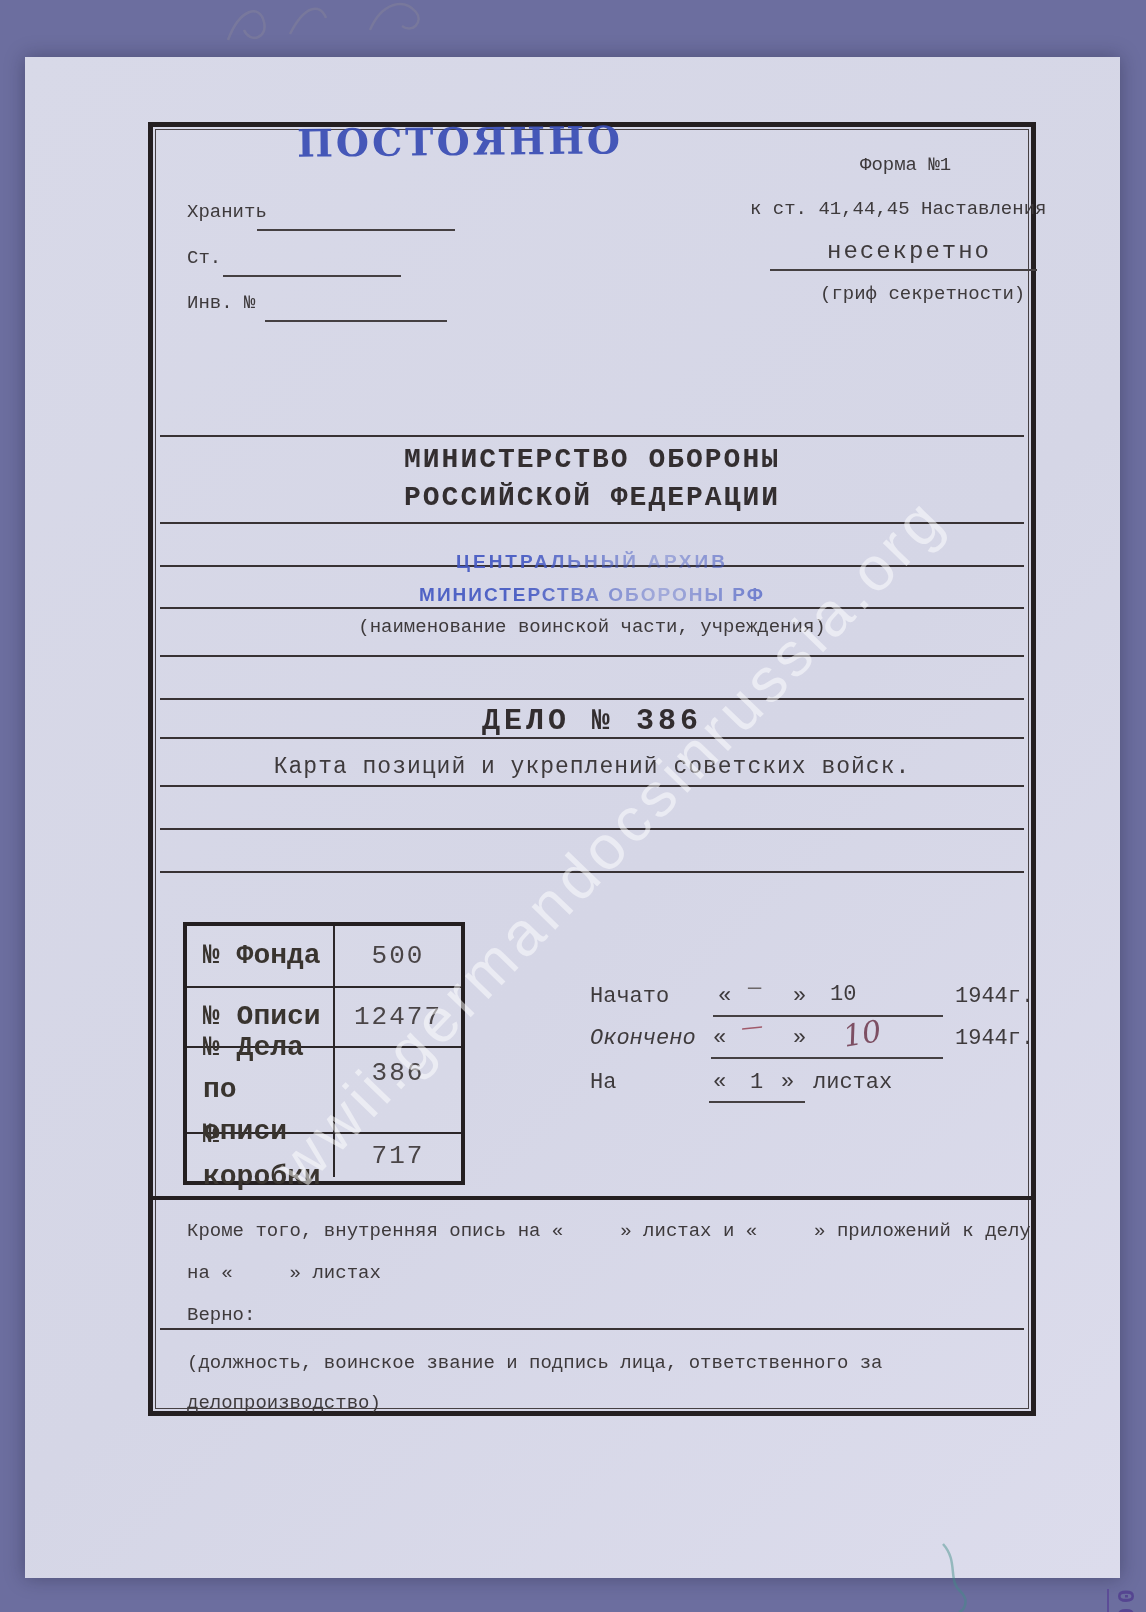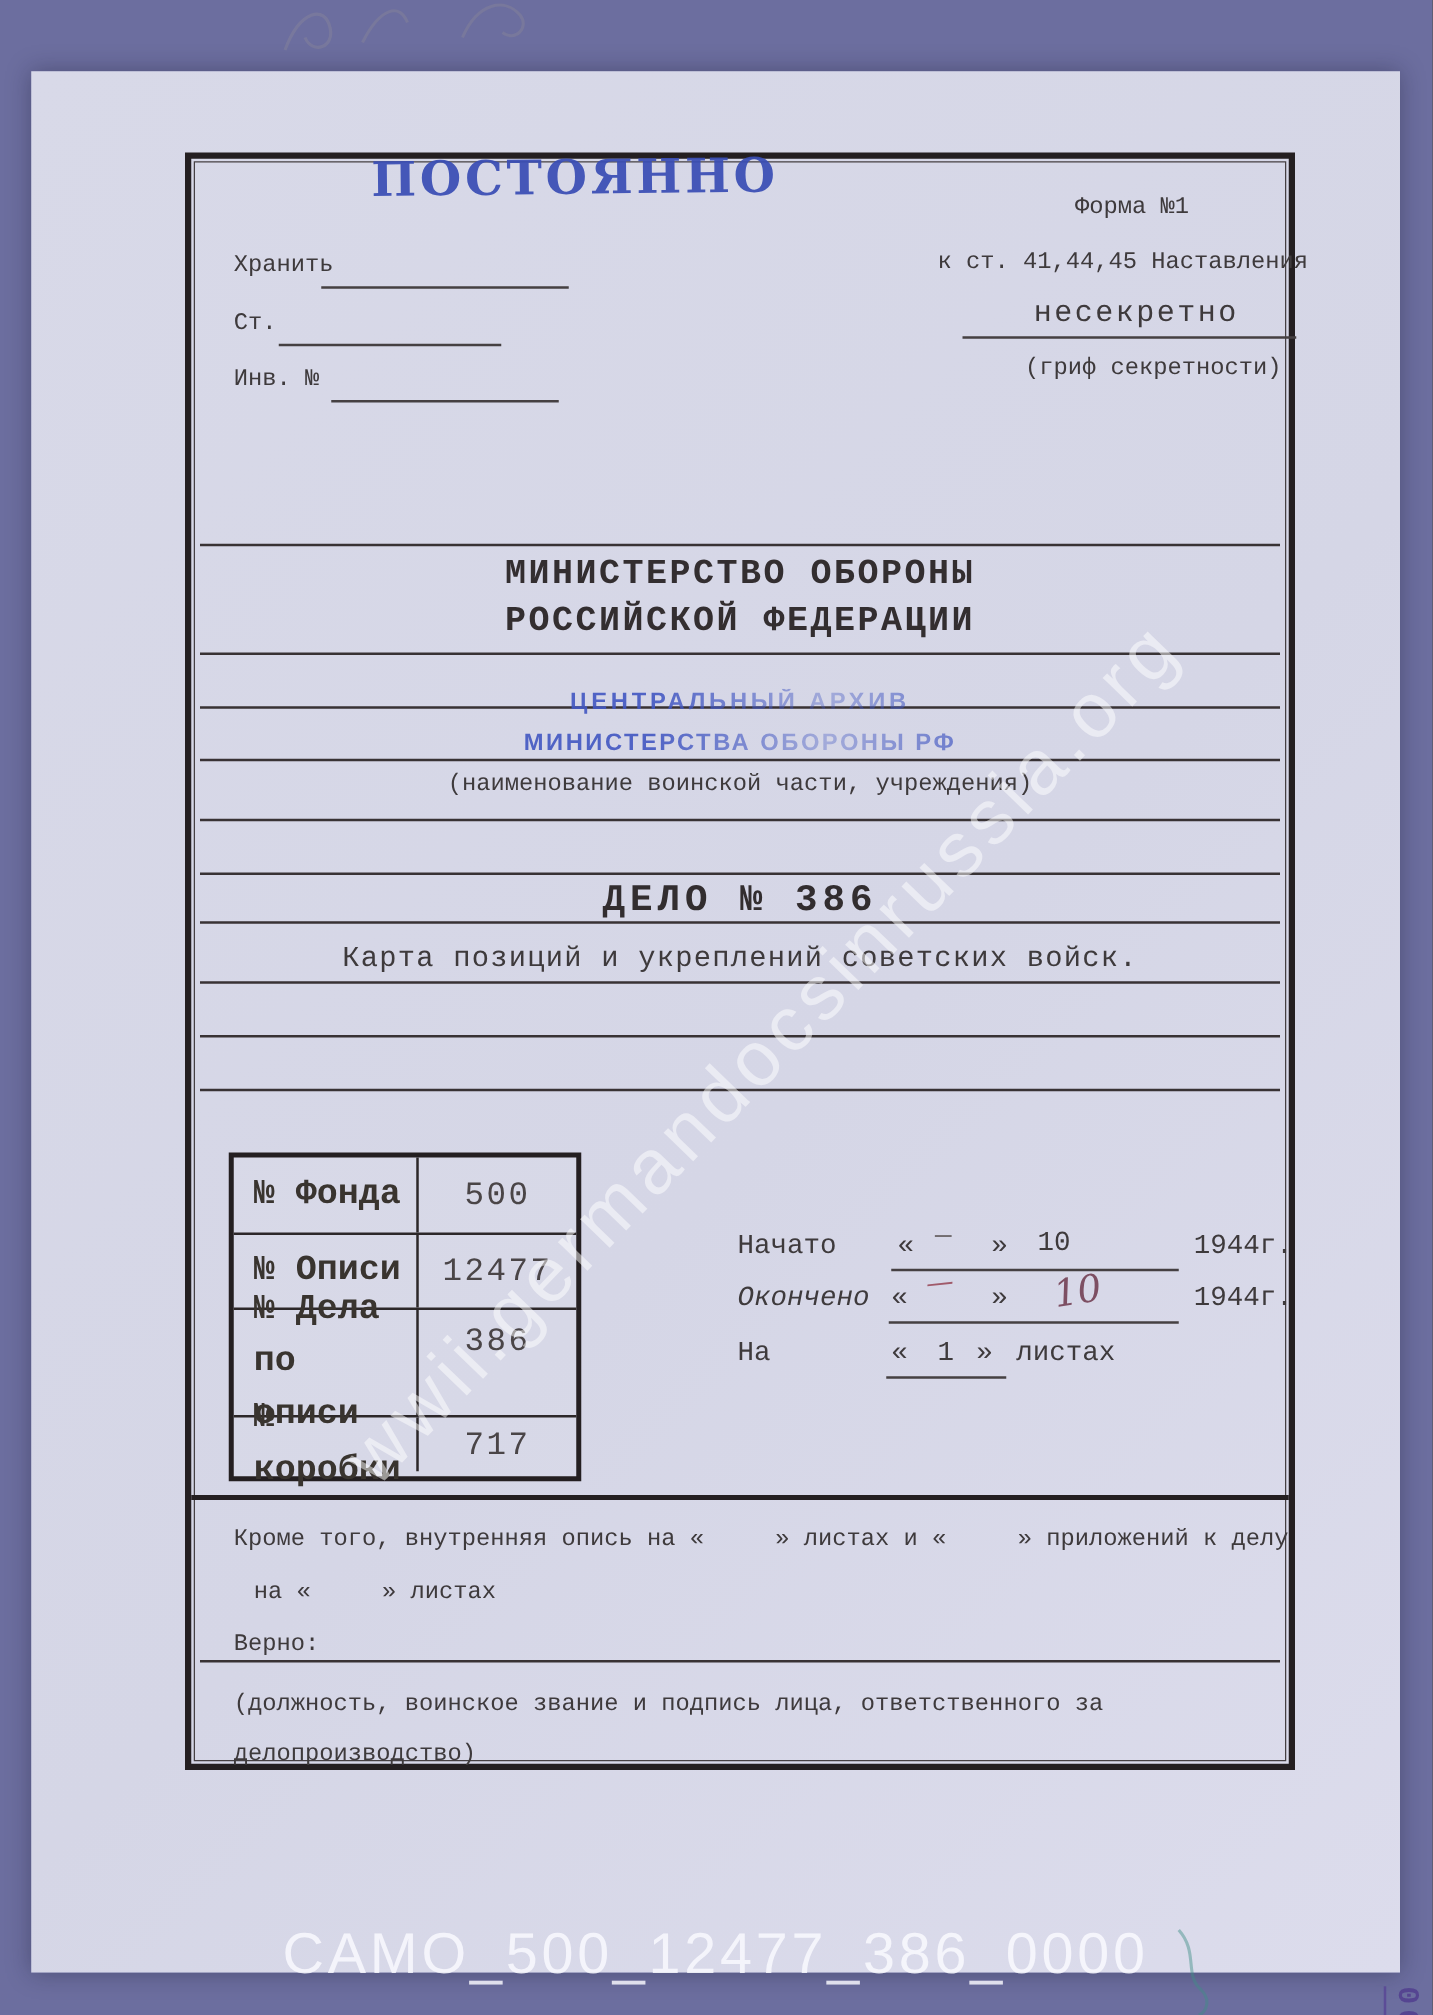--- a/index.html
+++ b/index.html
@@ -175,30 +175,29 @@
       <span class="tw s22" style="left:437px; top:944px;">На</span>
       <span class="tw s22" style="left:560px; top:944px;">«</span>
       <span class="tw s22" style="left:597px; top:944px;">1</span>
       <span class="tw s22" style="left:628px; top:944px;">»</span>
       <span class="tw s22" style="left:660px; top:944px;">листах</span>
       <div class="uline" style="left:556px; top:974px; width:96px;"></div>
 
       <div class="rule thick" style="top:1069px;"></div>
 
       <span class="tw s19" style="left:34px; top:1094px;">Кроме того, внутренняя опись на «     » листах и «     » приложений к делу</span>
-      <span class="tw s19" style="left:50px; top:1136px;text-align:right;">на «     » листах</span>
+      <span class="tw s19" style="left:34px; top:1136px;text-align:right;">на «     » листах</span>
       <span class="tw s19" style="left:34px; top:1178px;">Верно:</span>
       <div class="rule" style="top:1201px;"></div>
       <span class="tw s19" style="left:34px; top:1226px;">(должность, воинское звание и подпись лица, ответственного за</span>
       <span class="tw s19" style="left:34px; top:1266px;">делопроизводство)</span>
     </div>
 
     <div class="watermark">wwii.germandocsinrussia.org</div>
 
-    <div class="camo">CAMO_500_12477_386_0000</div>
 
   </div>
 
   <span class="corner-mark">00</span>
 
   <svg class="scribble" style="left:925px; top:1540px;" width="70" height="72" viewBox="0 0 70 72">
     <path d="M18,4 C34,22 22,40 36,52 C44,60 40,70 34,72" stroke="#3f8f85" stroke-width="2.5" fill="none" opacity="0.45"></path>
   </svg>
 
 </div>

